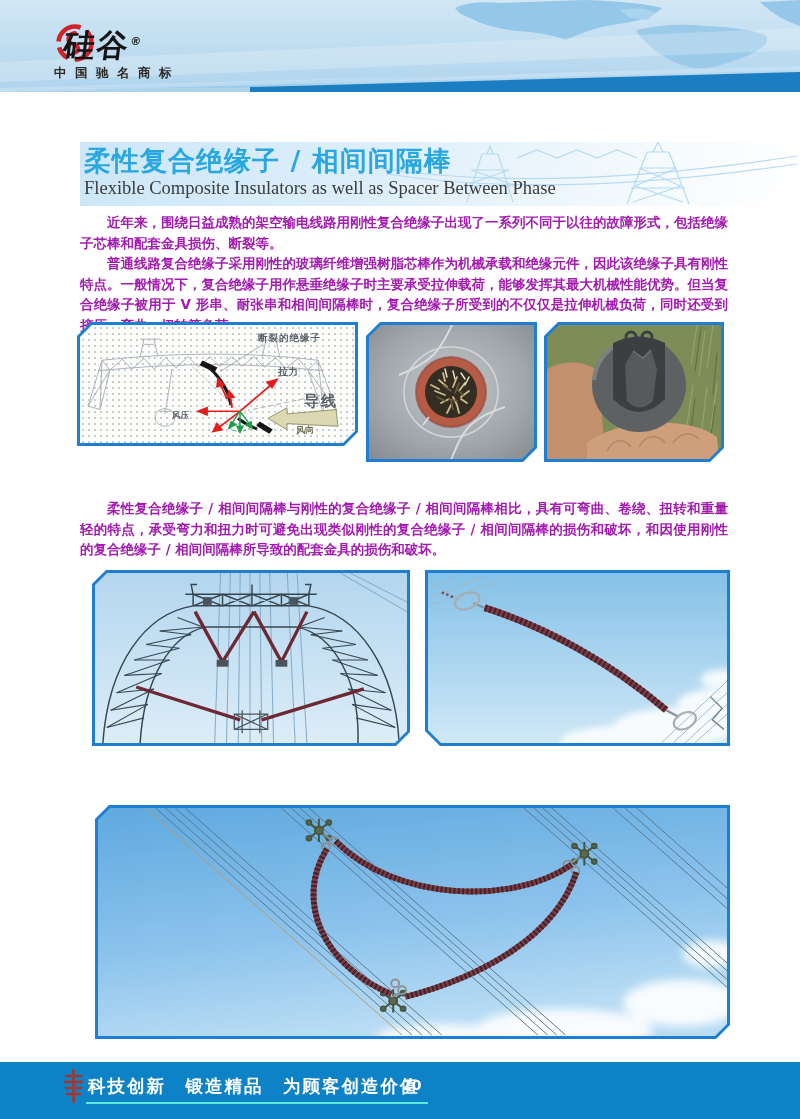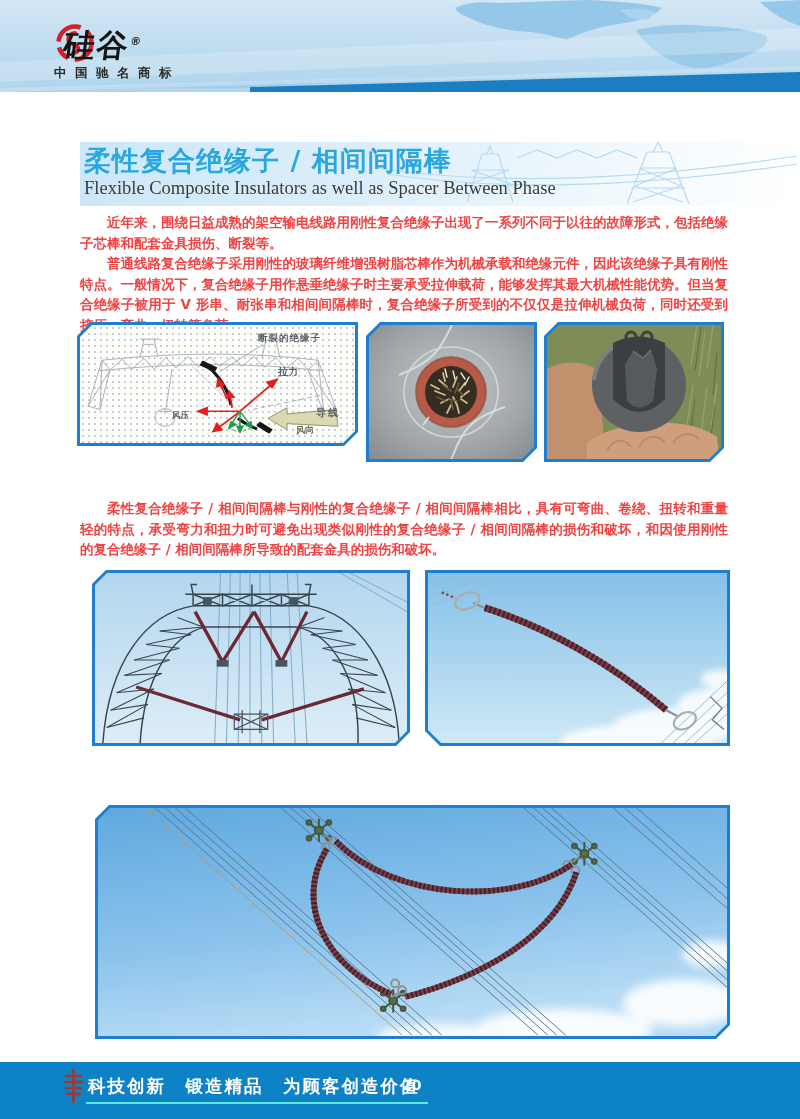--- a/index.html
+++ b/index.html
@@ -23,21 +23,21 @@
   
   .banner { position:absolute; left:80px; top:142px; width:717px; height:64px;
     background:linear-gradient(100deg,#cde7f8 0%,#ddeefa 40%,#f2f9fd 75%,#ffffff 100%); }
   .banner svg { position:absolute; right:0; top:0; }
   .banner h1 { position:absolute; left:4px; top:1px; font-size:27px; font-weight:bold;
     color:#29a7e1; letter-spacing:1px; }
   .banner .subtitle { position:absolute; left:4px; top:36px; font-size:18.5px;
     color:#3c3c3c; font-family:"Liberation Serif","DejaVu Serif",serif; }
   
   .bodytext { position:absolute; left:80px; width:648px; font-size:13.5px;
-    line-height:20.5px; color:#ef4444; font-weight:600; text-align:justify; }
+    line-height:20.5px; color:#a21caf; font-weight:600; text-align:justify; }
   .bodytext p { text-indent:2em; }
   #para-block-1 { top:212px; }
   #para-block-2 { top:498px; }
   #para-block-3 { top:780px; }
   
   .fig { position:absolute; background:#1e7fd2; }
   .cutTLBR { clip-path:polygon(14px 0,100% 0,100% calc(100% - 14px),calc(100% - 14px) 100%,0 100%,0 14px); }
   .cutBL   { clip-path:polygon(0 0,100% 0,100% 100%,15px 100%,0 calc(100% - 15px)); }
   .fig .inner { position:absolute; left:3px; top:3px; right:3px; bottom:3px; overflow:hidden; }
   .cutTLBR .inner { clip-path:polygon(12px 0,100% 0,100% calc(100% - 12px),calc(100% - 12px) 100%,0 100%,0 12px); }
@@ -154,21 +154,21 @@
             <polygon points="160,122 157,115 163,115"></polygon>
           <line x1="160" y1="98" x2="151" y2="113"></line>
             <polygon points="149,117 151,110 156,113"></polygon>
           <line x1="160" y1="98" x2="170" y2="113"></line>
             <polygon points="172,117 166,113 171,110"></polygon>
           <path d="M149,117 Q160,125 172,116" fill="none" stroke-dasharray="3 2" stroke-width="1"></path>
         </g>
         <polygon points="188,106 207,94 207,101 256,96 258,115 207,112 207,119" fill="#dcd8b2" stroke="#8f8f6e" stroke-width="1"></polygon>
       </svg>
       <span class="dlabel" style="left:178px; top:7px;  font-size:9.5px; letter-spacing:1px;">断裂的绝缘子</span>
-      <span class="dlabel" style="left:224px; top:81px; font-size:10px; letter-spacing:2px;margin-left:12px;">导线</span>
+      <span class="dlabel" style="left:224px; top:67px; font-size:15px; letter-spacing:2px;">导线</span>
       <span class="dlabel" style="left:198px; top:40px; font-size:10px;">拉力</span>
       <span class="dlabel" style="left:92px;  top:85px; font-size:8.5px;">风压</span>
       <span class="dlabel" style="left:128px; top:121px;font-size:8px;">导线重力</span>
       <span class="dlabel" style="left:216px; top:99px; font-size:9px; color:#6e6e52; transform:rotate(-4deg);">风向</span>
     </div>
   </div>
 
   <div class="fig cutTLBR" id="fig-core">
     <div class="inner">
       <svg viewBox="0 0 165 134" preserveAspectRatio="none">

